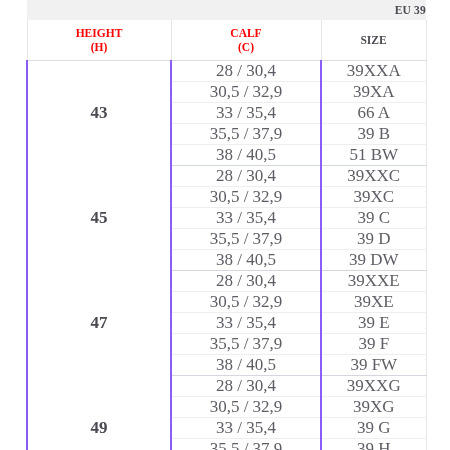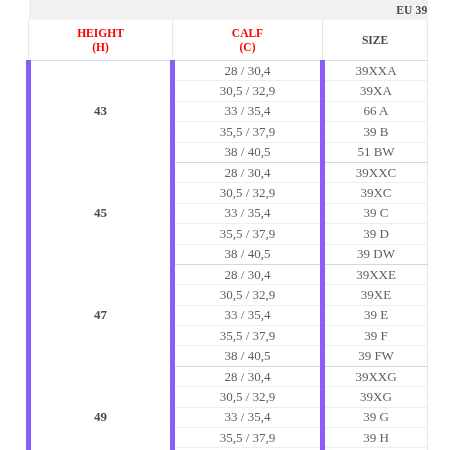--- a/index.html
+++ b/index.html
@@ -65,25 +65,25 @@
   tr.head-row th.h-size {
     color: #4a4a52;
   }
 
   
   tr.data-row td {
     height: 19.4px;
     padding: 0 2px;
     text-align: center;
     vertical-align: middle;
-    font-size: 13px;
+    font-size: 17px;
     color: #5d5d66;
     background: #ffffff;
     border-right: 1px solid #e8e8e8;
-    border-left: 5px solid #8b5cf6;
+    border-left: 2px solid #8b5cf6;
     border-bottom: 1px solid #eeeeee;
     white-space: nowrap;
   }
 
   tr.data-row td.cell-height {
     font-weight: bold;
     color: #4a4a52;
     border-bottom: 1px solid transparent;
     margin-left: 16px;
   }

